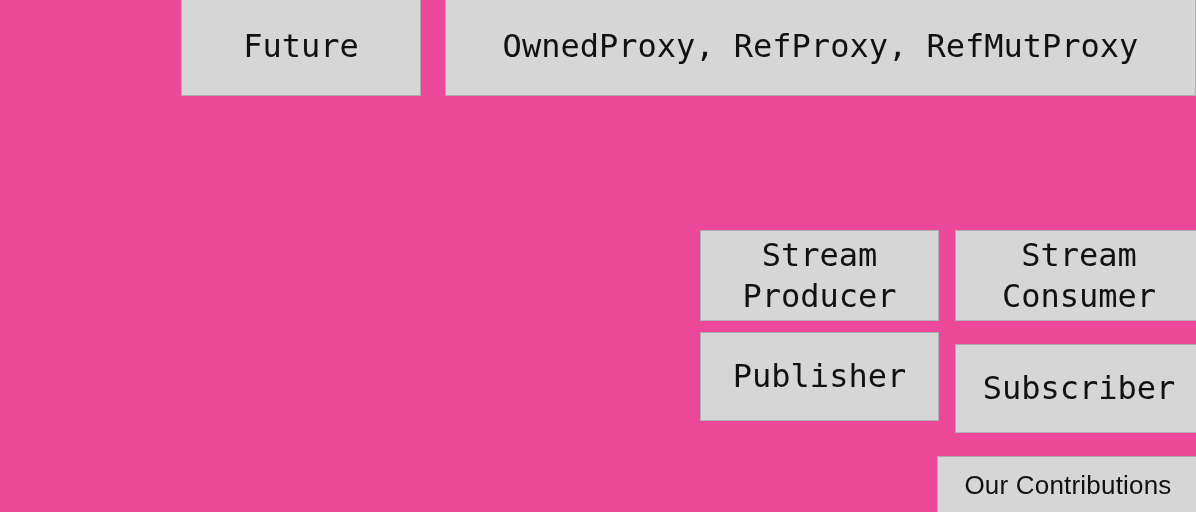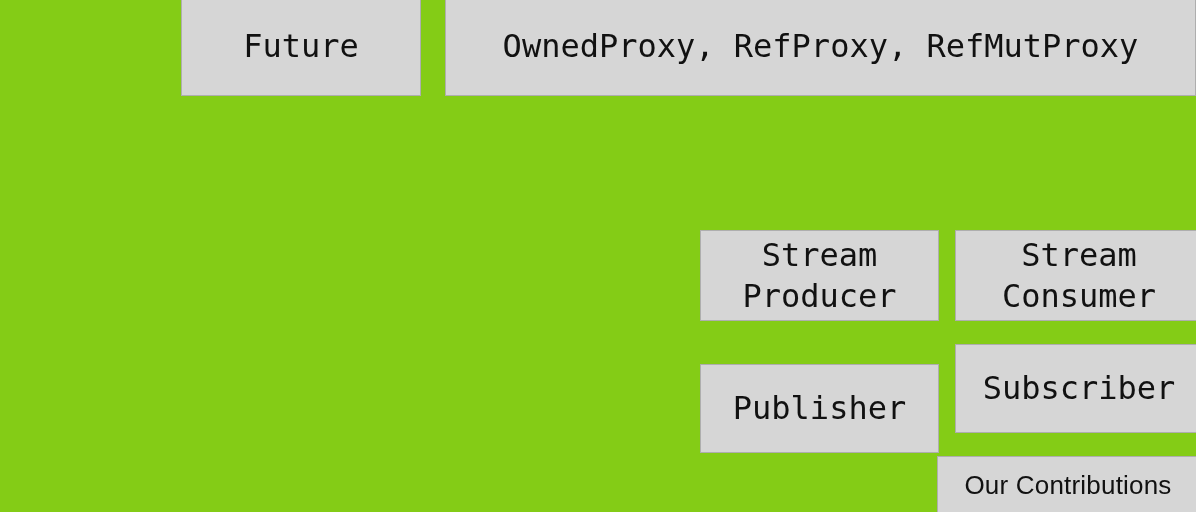--- a/index.html
+++ b/index.html
@@ -4,21 +4,21 @@
 <style>
   html, body {
     margin: 0;
     padding: 0;
     background: #000000;
   }
   #canvas {
     position: relative;
     width: 1196px;
     height: 512px;
-    background: #84cc16;
+    background: #ec4899;
     overflow: hidden;
   }
   .node {
     position: absolute;
     background: #d6d6d6;
     border: 1px solid #aeaeae;
     box-sizing: border-box;
     display: flex;
     align-items: center;
     justify-content: center;
@@ -31,21 +31,21 @@
     white-space: pre;
     overflow: hidden;
   }
   
   #node-future      { left: 181px; top: -4px;  width: 240px; height: 100px; }
   #node-proxies     { left: 445px; top: -4px;  width: 751px; height: 100px; }
   
   #node-stream-producer { left: 700px; top: 230px; width: 239px; height: 91px; }
   #node-stream-consumer { left: 955px; top: 230px; width: 248px; height: 91px; }
   
-  #node-publisher   { left: 700px; top: 364px; width: 239px; height: 89px; }
+  #node-publisher   { left: 700px; top: 332px; width: 239px; height: 89px; }
   #node-subscriber  { left: 955px; top: 344px; width: 248px; height: 89px; }
   
   #legend-our-contributions {
     left: 937px;
     top: 456px;
     width: 262px;
     height: 60px;
     font-family: "Liberation Sans", sans-serif;
     font-size: 26px;
     letter-spacing: 0.2px;

